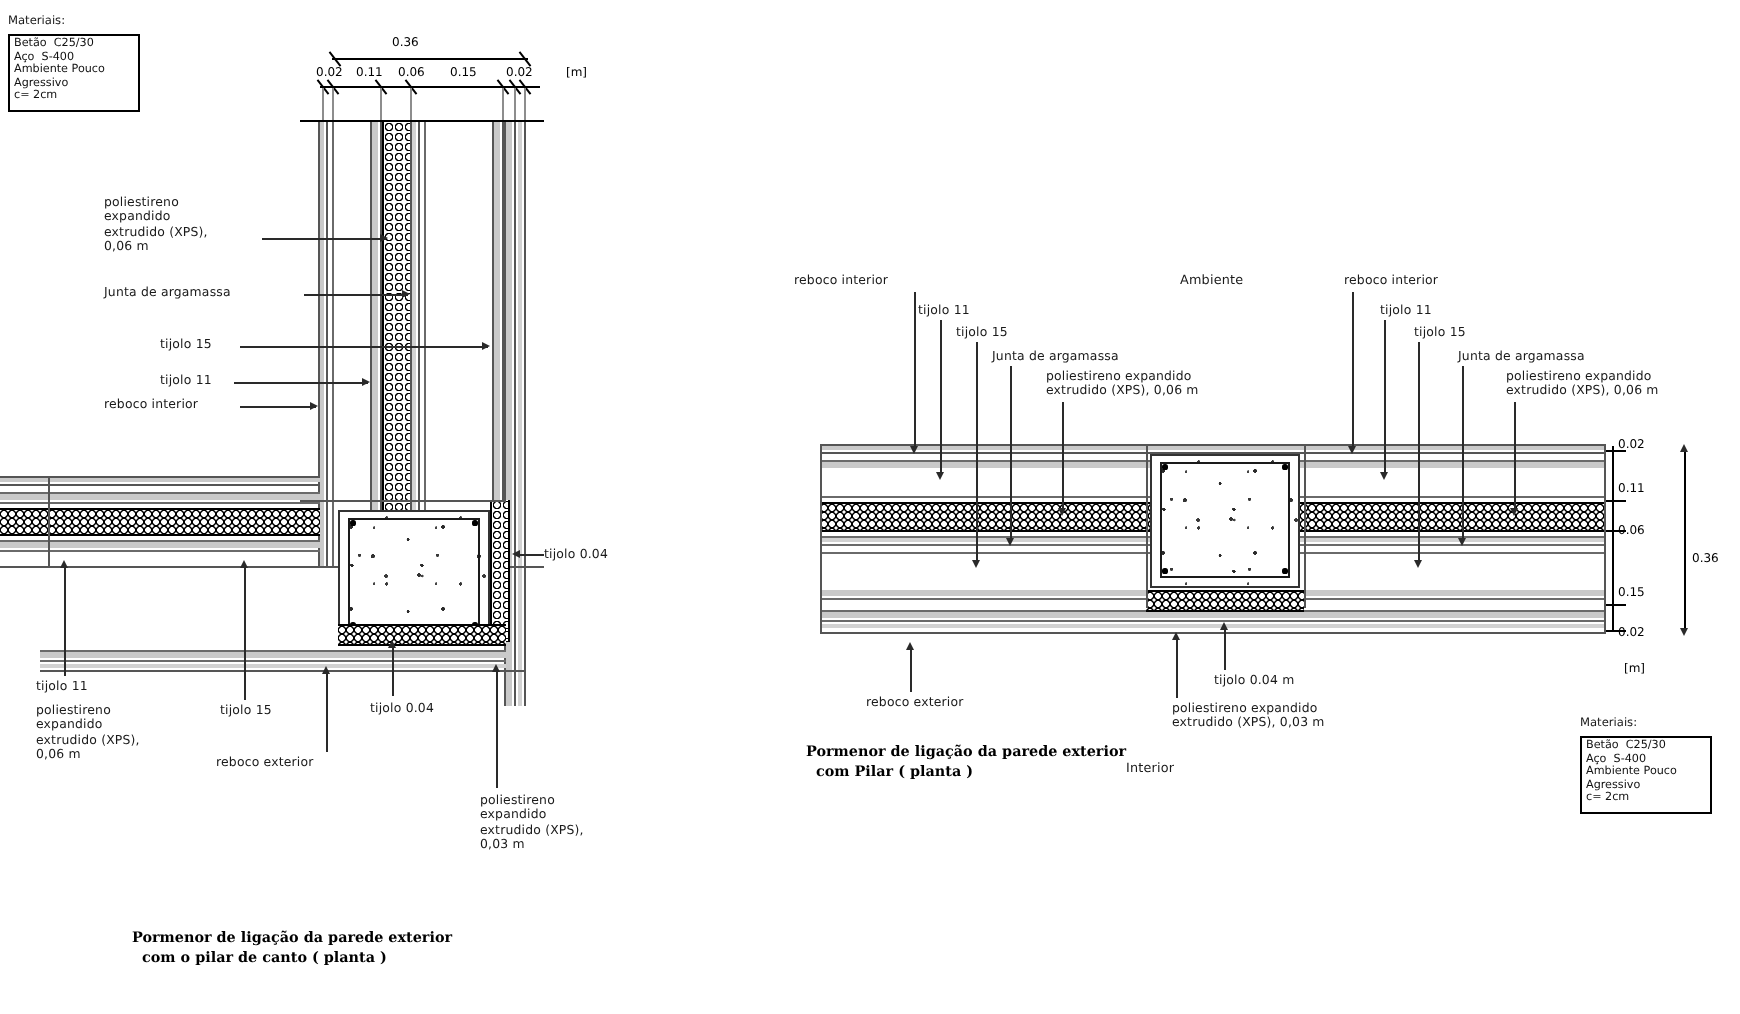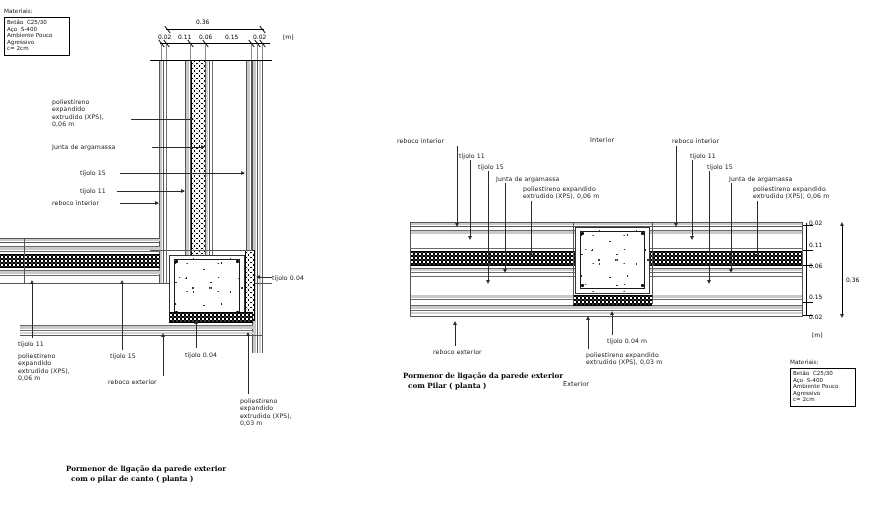--- a/index.html
+++ b/index.html
@@ -284,21 +284,21 @@
 
 <div class="lbl" style="left:496px;top:175px;">Junta de argamassa</div>
 <div class="leadv" style="left:505px;top:183px;height:88px;"></div>
 <div class="arrow-d" style="left:503px;top:269px;"></div>
 
 <div class="lbl" style="left:523px;top:185px;">poliestireno expandido
 extrudido (XPS), 0,06 m</div>
 <div class="leadv" style="left:531px;top:201px;height:55px;"></div>
 <div class="arrow-d" style="left:529px;top:254px;"></div>
 
-<div class="lbl" style="left:590px;top:137px;font-size:6.4px;">Interior</div>
+<div class="lbl" style="left:590px;top:137px;font-size:6.4px;">Ambiente</div>
 
 <div class="lbl" style="left:672px;top:137px;">reboco interior</div>
 <div class="leadv" style="left:676px;top:146px;height:78px;"></div>
 <div class="arrow-d" style="left:674px;top:223px;"></div>
 
 <div class="lbl" style="left:690px;top:152px;">tijolo 11</div>
 <div class="leadv" style="left:692px;top:160px;height:77px;"></div>
 <div class="arrow-d" style="left:690px;top:236px;"></div>
 
 <div class="lbl" style="left:707px;top:163px;">tijolo 15</div>
@@ -320,21 +320,21 @@
 
 <div class="lbl" style="left:586px;top:351px;">poliestireno expandido
 extrudido (XPS), 0,03 m</div>
 <div class="leadv" style="left:588px;top:320px;height:29px;"></div>
 <div class="arrow-u" style="left:586px;top:316px;"></div>
 
 <div class="lbl" style="left:607px;top:337px;">tijolo 0.04 m</div>
 <div class="leadv" style="left:612px;top:315px;height:20px;"></div>
 <div class="arrow-u" style="left:610px;top:311px;"></div>
 
-<div class="lbl" style="left:563px;top:381px;font-size:6.4px;">Exterior</div>
+<div class="lbl" style="left:563px;top:381px;font-size:6.4px;">Interior</div>
 
 <div class="title" style="left:403px;top:371px;">Pormenor de ligação da parede exterior
   com Pilar ( planta )</div>
 
 <div class="mat-title" style="left:790px;top:359px;">Materiais:</div>
 <div class="mat-box" style="left:790px;top:368px;width:66px;height:39px;">Betão  C25/30
 Aço  S-400
 Ambiente Pouco
 Agressivo
 c= 2cm</div>

